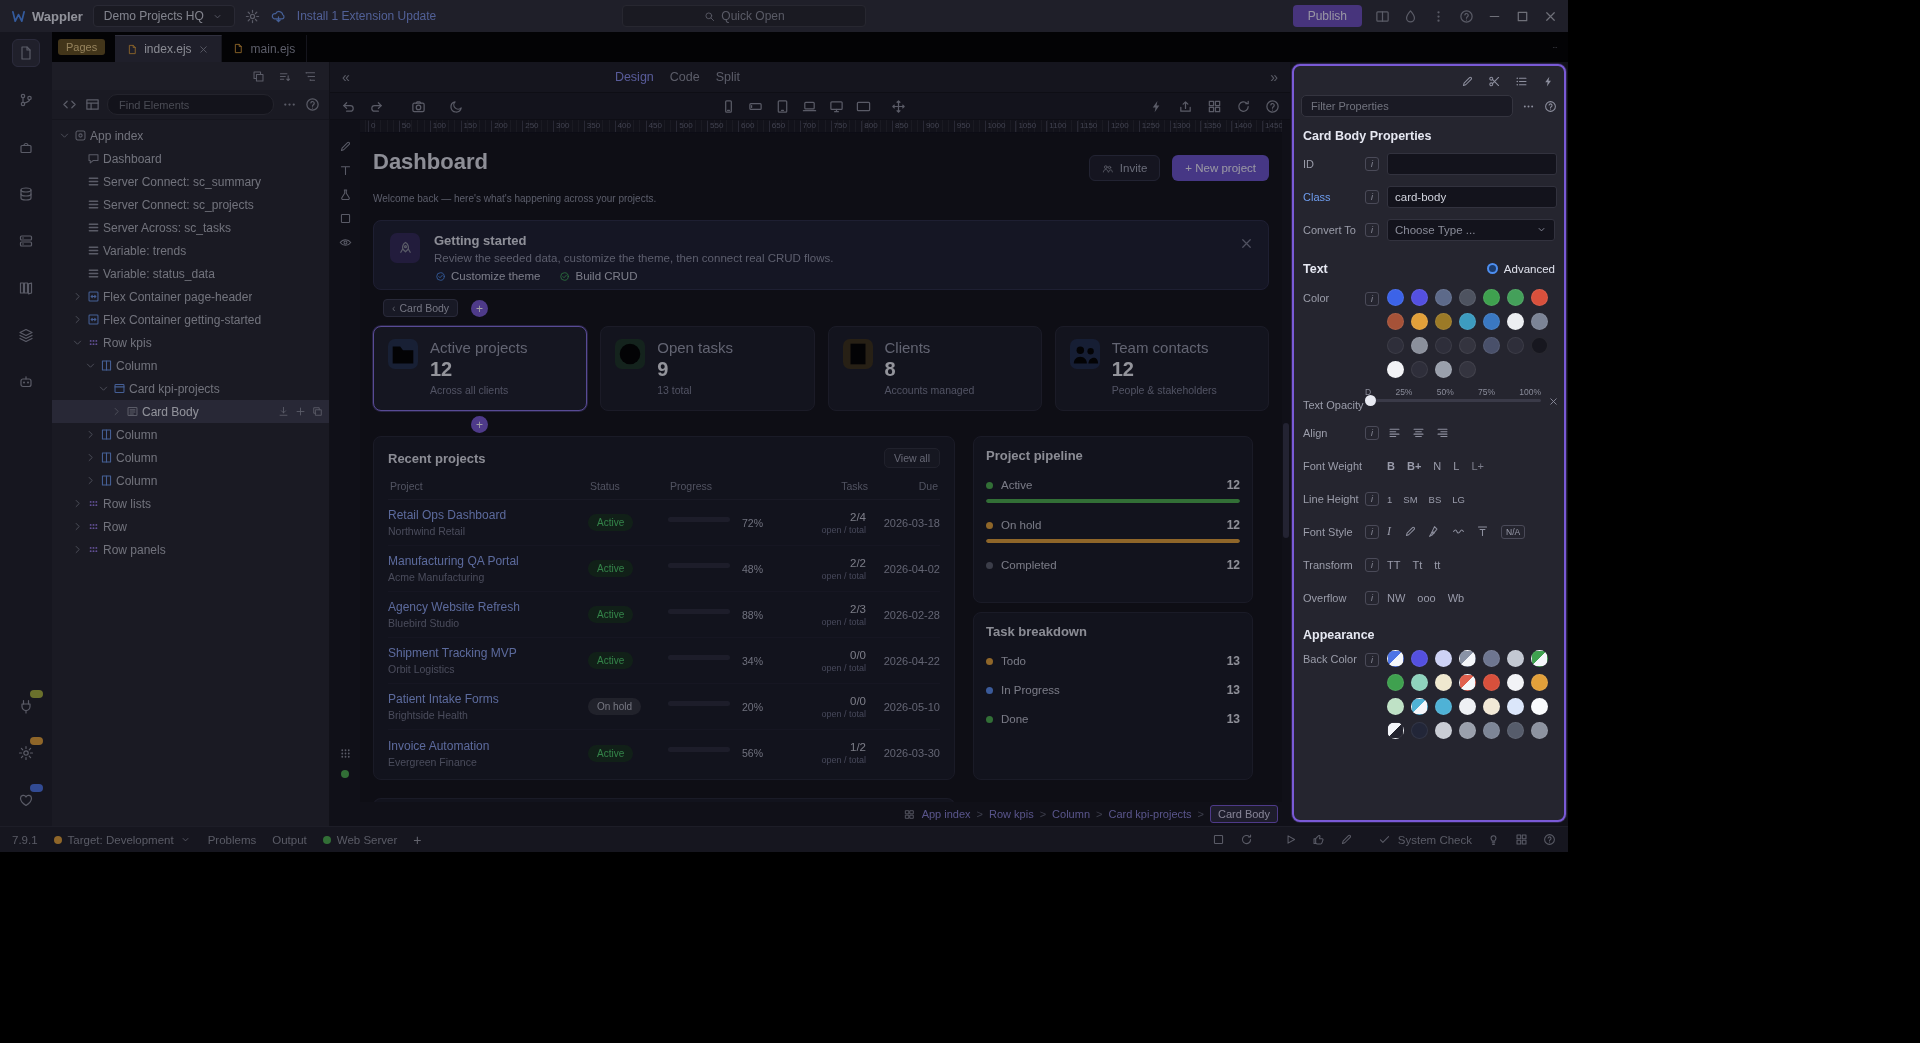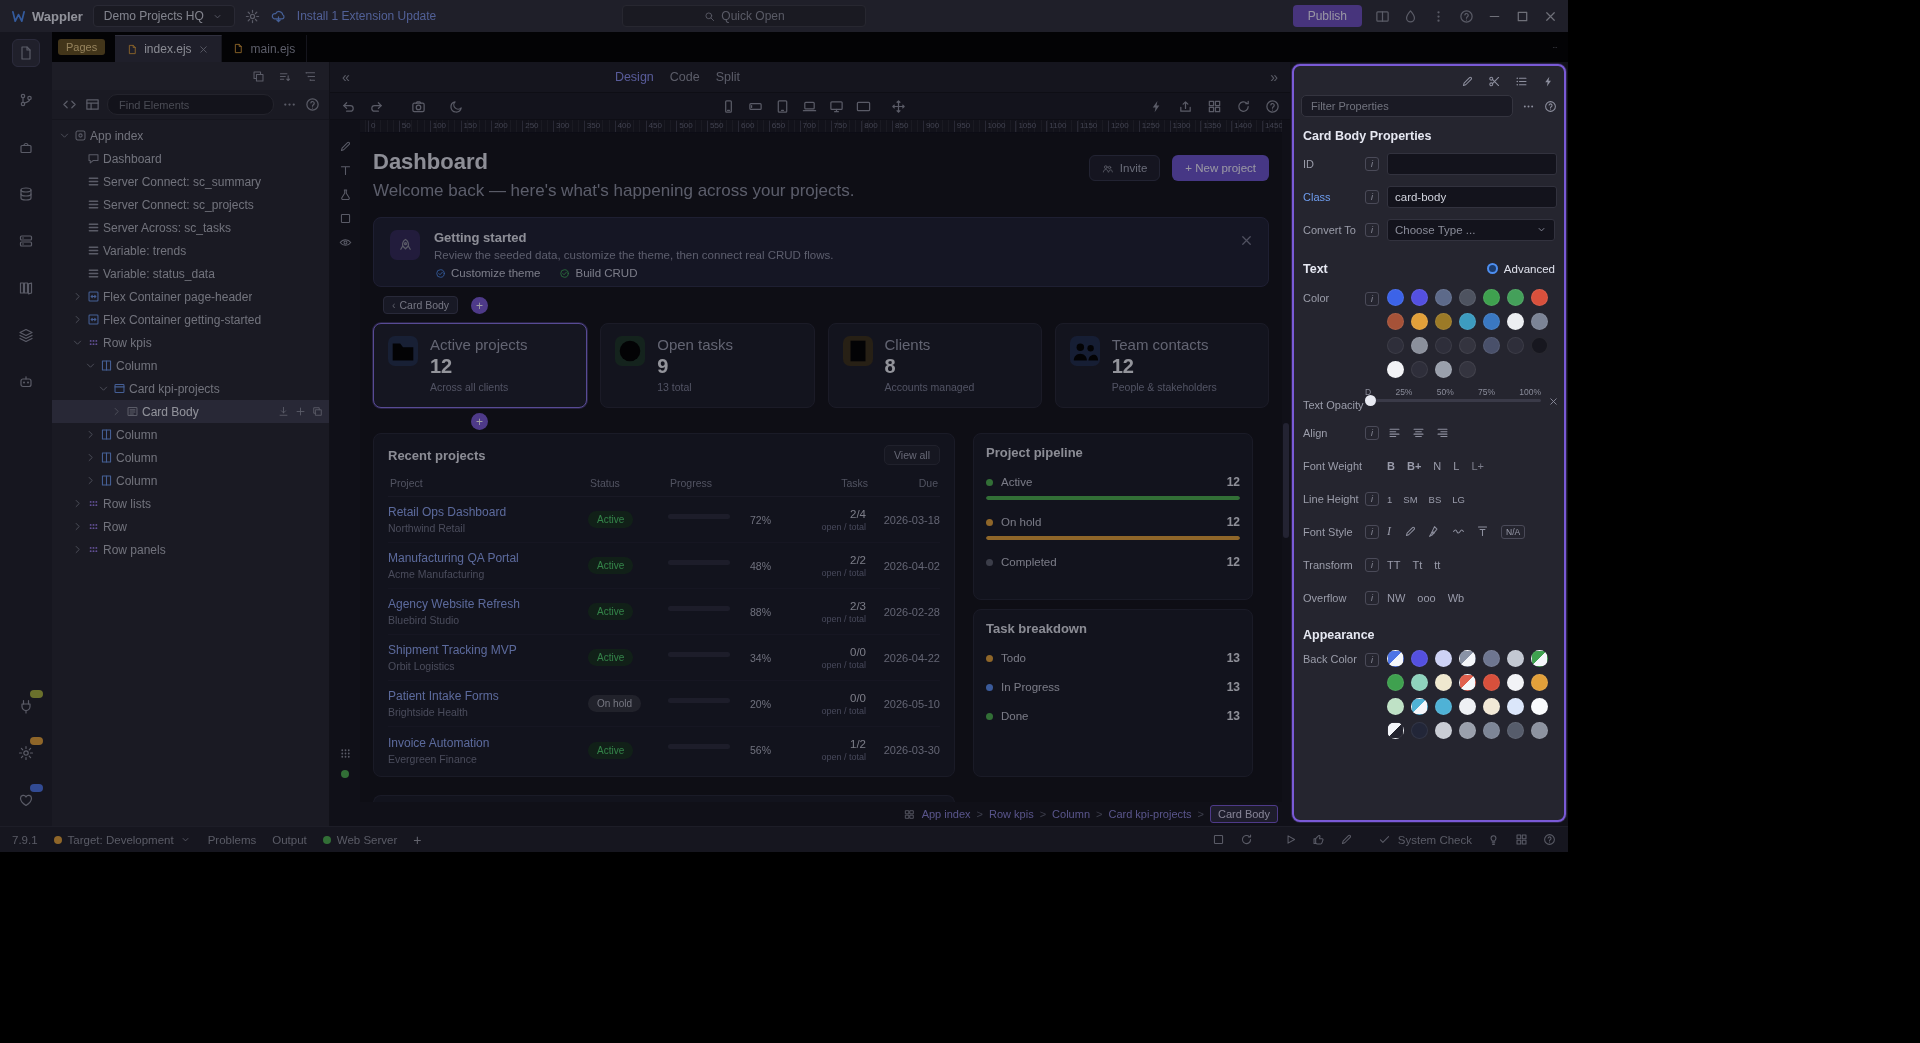--- a/index.html
+++ b/index.html
@@ -63,21 +63,21 @@
 .vscroll{position:absolute;right:0;top:13px;bottom:24px;width:8px;background:#15151f}
 .vthumb{position:absolute;left:1px;width:6px;top:290px;height:115px;background:#34344a;border-radius:3px}
 .crumbbar{position:absolute;left:0;right:0;bottom:0;height:24px;display:flex;align-items:center;justify-content:flex-end;gap:6px;padding:0 12px;font-size:11px;color:#7d7f94;background:#15151f}
 .crumb-link{color:#8b84d8}
 .crumb-sep{color:#5d5f72}
 .crumb-chip{border:1px solid #7a5ad6;background:#2c2a40;color:#d4d0ea;border-radius:3px;padding:2px 7px}
 
 .dash{position:absolute;inset:0;padding:16px 13px 0;color:#c6c8d4}
 .dash-head{display:flex;align-items:flex-start}
 .dash-title{font-size:22px;font-weight:bold;color:#dfe0ea}
-.dash-sub{font-size:17px;color:#8f92a4;margin-top:6px}
+.dash-sub{font-size:10px;color:#8f92a4;margin-top:18px}
 .dash-actions{margin-left:auto;display:flex;gap:12px;margin-top:6px}
 .btn-ghost{display:flex;align-items:center;gap:6px;border:1px solid #33344a;background:#1d1e2c;color:#a7aabc;height:26px;padding:0 12px;border-radius:6px;font-size:11.5px}
 .btn-primary{display:flex;align-items:center;border:none;background:#6c55cf;color:#f2eeff;height:26px;padding:0 13px;border-radius:6px;font-size:11.5px}
 .gs{margin-top:16px;background:#1e1f33;border:1px solid #2d2e4a;border-radius:8px;display:flex;padding:12px 16px;gap:14px;position:relative;height:70px}
 .gs-ic{width:30px;height:30px;border-radius:7px;background:#32295a;color:#a393f0;display:flex;align-items:center;justify-content:center;flex:none}
 .gs h3{font-size:13px;color:#dfe1ec;font-weight:bold}
 .gs p{font-size:11.5px;color:#9093a8;margin-top:4px}
 .gs-checks{display:flex;gap:18px;margin-top:6px;font-size:11.5px;color:#c2c4d4}
 .gs-check{display:flex;align-items:center;gap:5px}
 .gs-close{position:absolute;right:14px;top:14px;color:#7d7f94}
@@ -100,21 +100,21 @@
 .viewall{font-size:10.5px;color:#9fa2b4;border:1px solid #30313f;border-radius:5px;padding:3px 9px;background:#20212e}
 .tbl-h{display:grid;grid-template-columns:200px 80px 128px 70px 1fr;font-size:10.5px;color:#7d8094;padding:12px 2px 7px;border-bottom:1px solid #242534}
 .tbl-h .r,.tbl-r .r{text-align:right}
 .tbl-r{display:grid;grid-template-columns:200px 80px 128px 70px 1fr;align-items:center;height:46px;border-bottom:1px solid #1f2030}
 .tbl-r:last-child{border-bottom:none}
 .pname{font-size:12px;color:#8fa6f4}
 .pclient{font-size:10.5px;color:#73768c;margin-top:3px}
 .badge{font-size:10px;padding:3px 9px;border-radius:9px;display:inline-block}
 .badge.active{background:#17301f;color:#4fcf6e}
 .badge.onhold{background:#31323e;color:#b9bbc8}
-.pr{display:flex;align-items:flex-start;gap:20px}
+.pr{display:flex;align-items:flex-start;gap:12px}
 .pr-track{width:62px;height:5px;border-radius:3px;background:#2a2b3c;overflow:hidden}
 .pr-fill{height:100%;background:#5b63e0;border-radius:3px}
 .pr-txt{font-size:10.5px;color:#aeb1c2}
 .tasks-val{font-size:11.5px;color:#c2c4d2}
 .tasks-sub{font-size:9px;color:#6d708a;margin-top:2px}
 .due{font-size:11px;color:#9b9eb2}
 .side{display:flex;flex-direction:column;gap:9px;width:280px}
 .sidebox{padding:11px 12px}
 .pipeline{height:167px}
 .breakdown{height:168px}

